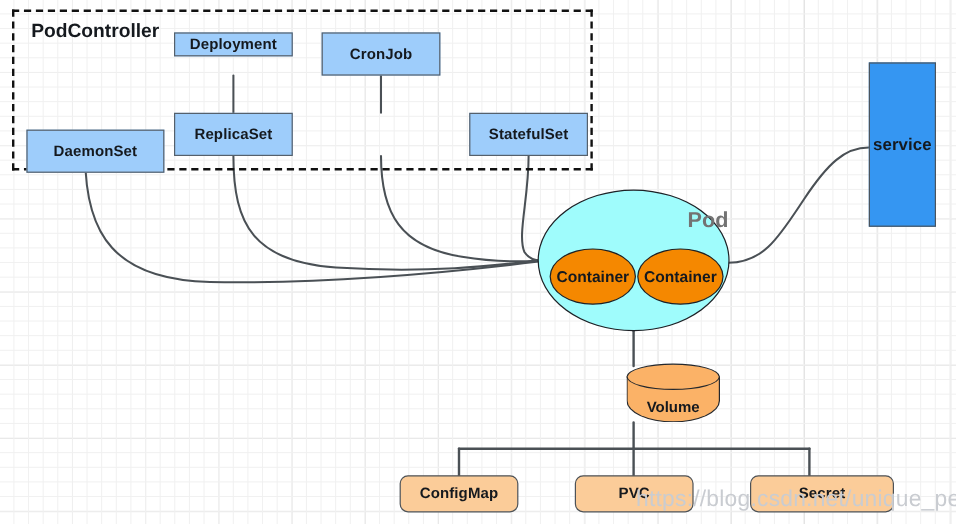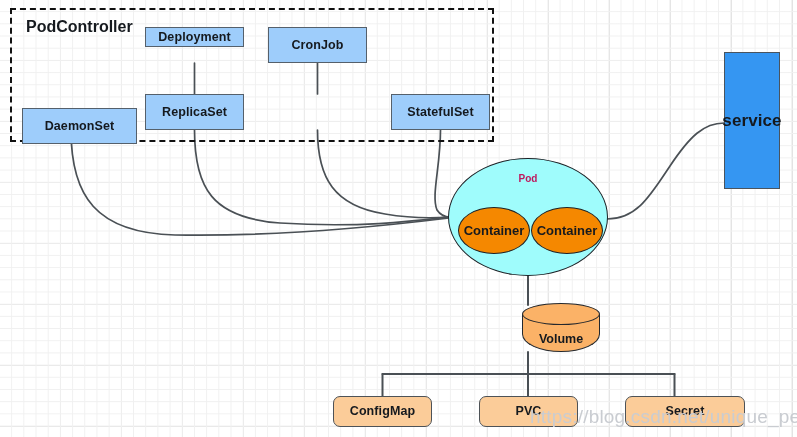--- a/index.html
+++ b/index.html
@@ -51,21 +51,21 @@
     line-height: 1.15;
     z-index: 4;
   }
   .ctrl-box {
     background: #9ecdfb;
     border: 1.6px solid #55606b;
   }
   .service-box {
     background: #3596f2;
     border: 1.8px solid #4a545e;
-    font-size: 17px;
+    font-size: 14px;
   }
   .leaf-box {
     background: #fbcc99;
     border: 1.7px solid #4d5257;
     border-radius: 7px;
   }
   .group-frame {
     position: absolute;
     box-sizing: border-box;
     border: 2.2px dashed #111111;
@@ -83,25 +83,25 @@
     position: absolute;
     box-sizing: border-box;
     background: #9ffcfc;
     border: 1.7px solid #1d2126;
     border-radius: 50%;
     z-index: 3;
   }
   .pod-title {
     position: absolute;
     width: 100%;
-    text-align: center;
+    text-align: right;
     top: 14px;
-    font-size: 10px;
-    font-weight: bold;
-    color: #be185d;
+    font-size: 18px;
+    font-weight: bold;
+    color: #737373;
   }
   .container-ellipse {
     position: absolute;
     box-sizing: border-box;
     background: #f58800;
     border: 1.6px solid #1d2126;
     border-radius: 50%;
     display: flex;
     align-items: center;
     justify-content: center;

